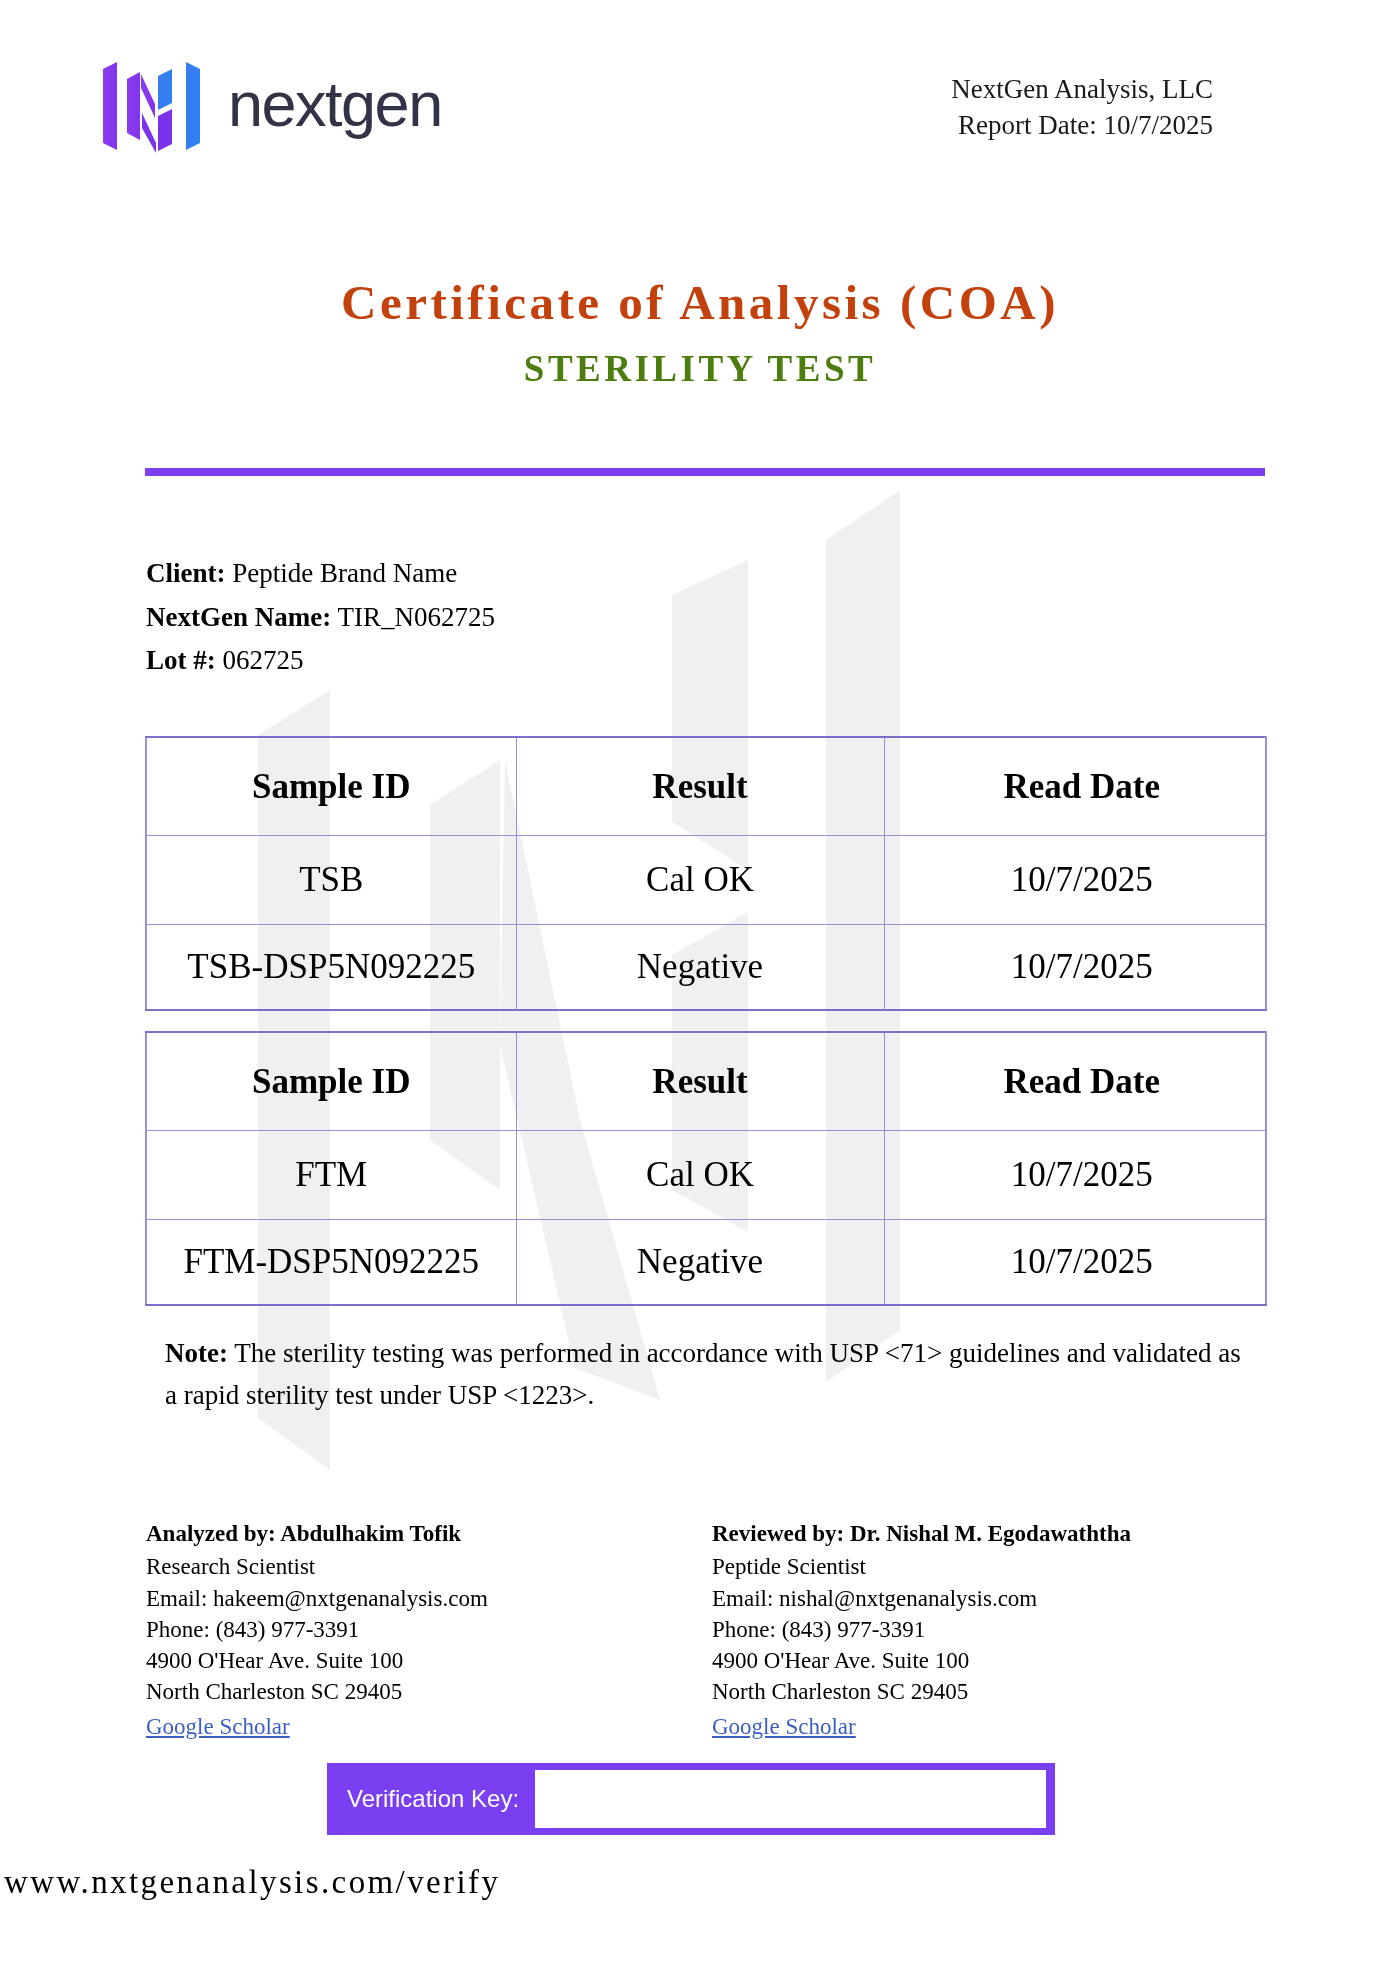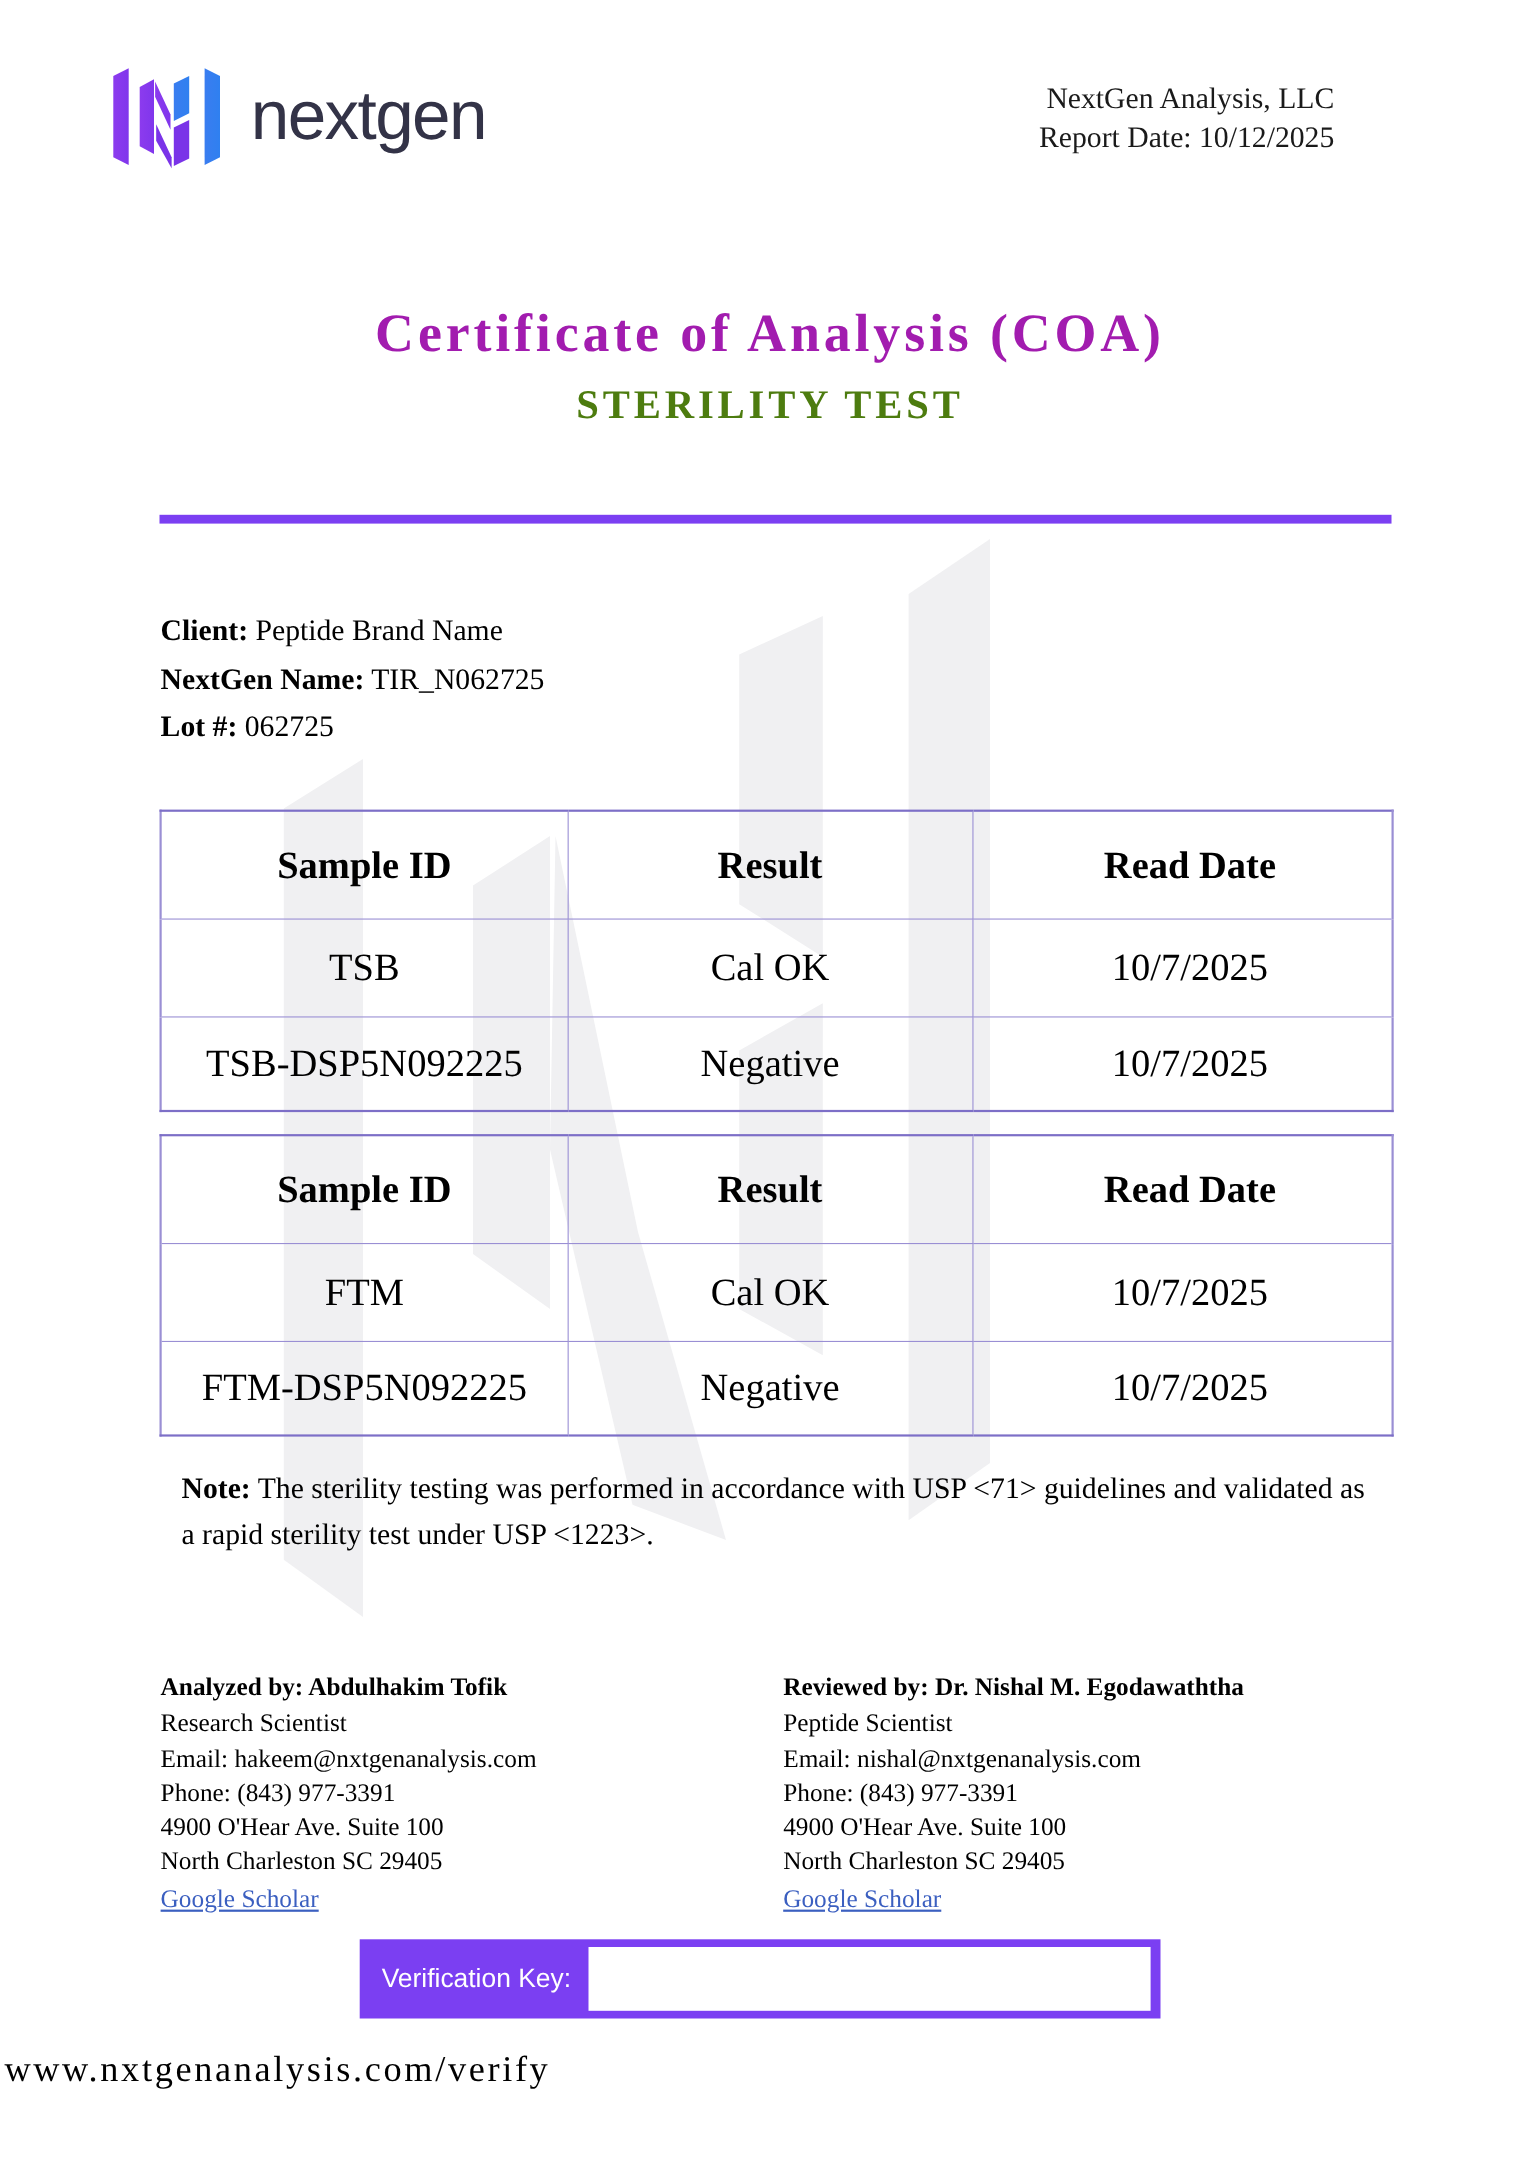--- a/index.html
+++ b/index.html
@@ -70,21 +70,21 @@
     left: 0;
     top: 275px;
     width: 1400px;
     text-align: center;
   }
   #doc-title {
     font-size: 49px;
     font-weight: bold;
     letter-spacing: 3.5px;
     line-height: 1.15;
-    color: #a21caf;
+    color: #c2410c;
   }
   #doc-subtitle {
     margin-top: 16px;
     font-size: 37px;
     letter-spacing: 3.5px;
     color: #4d7c0f;
     font-weight: bold;
   }
 
   
@@ -290,21 +290,21 @@
         <polygon points="88,4 102,11 102,85 88,92" fill="url(#gBlue)"></polygon>
       </svg>
 
       <svg id="logo-wordmark" width="300" height="74" viewBox="0 0 300 74" xmlns="http://www.w3.org/2000/svg">
         <text x="0" y="55" font-family="'Liberation Sans','DejaVu Sans',sans-serif" font-size="63" font-weight="400" letter-spacing="-1.5" fill="#333347">nextgen</text>
       </svg>
     </div>
 
     <div id="header-meta">
       <div>NextGen Analysis, LLC</div>
-      <div>Report Date: 10/12/2025</div>
+      <div>Report Date: 10/7/2025</div>
     </div>
   </div>
 
   <div id="title-area">
     <div id="doc-title">Certificate of Analysis (COA)</div>
     <div id="doc-subtitle">STERILITY TEST</div>
   </div>
 
   <div id="divider"></div>
 

